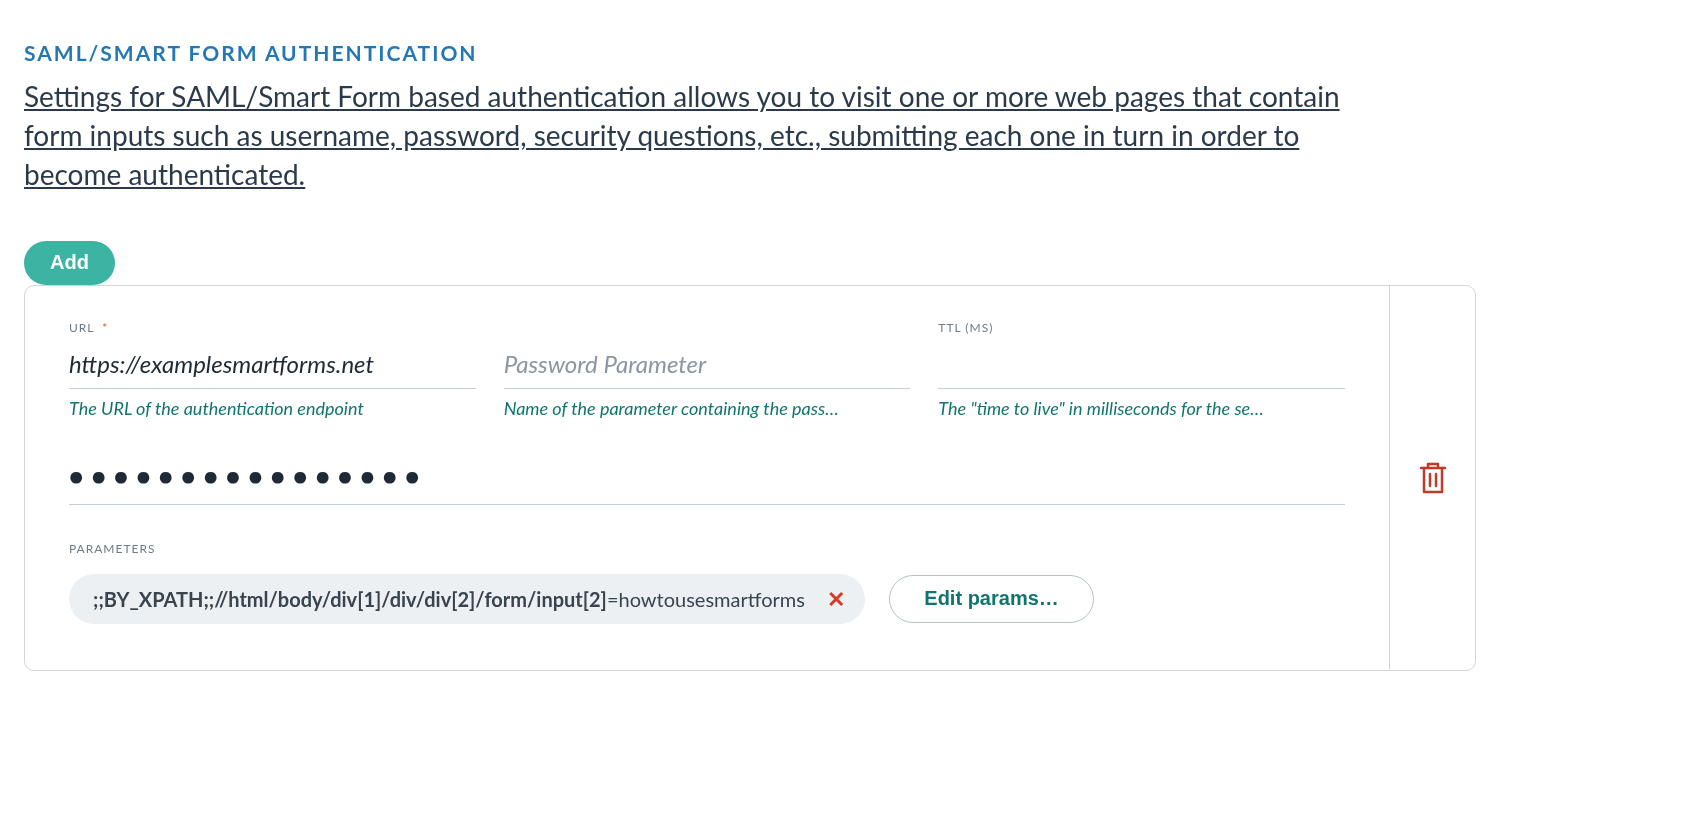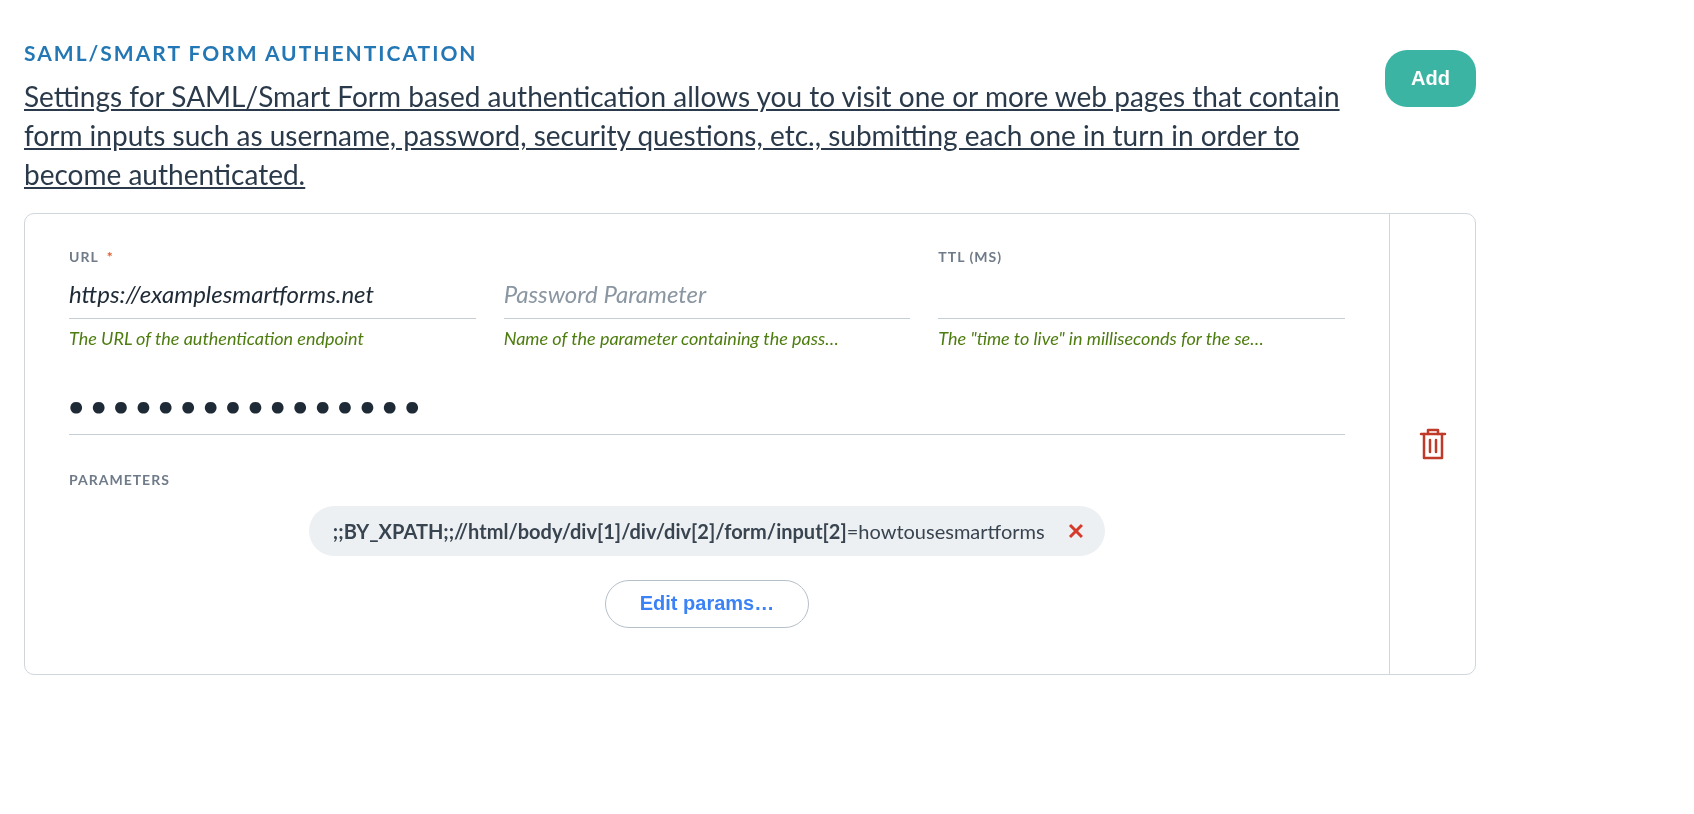--- a/index.html
+++ b/index.html
@@ -11,20 +11,21 @@
     color: #2b3a4a;
   }
   .page {
     padding: 22px 24px;
     width: 1500px;
   }
   .header-row {
     display: flex;
     align-items: flex-start;
     justify-content: space-between;
+    flex-direction: column;
   }
   .header-text {
     flex: 1;
     padding-right: 20px;
   }
   .section-title {
     font-size: 21px;
     font-weight: 700;
     letter-spacing: 2px;
     color: #2377b5;
@@ -37,21 +38,21 @@
     margin: 12px 0 18px 0;
     max-width: 1360px;
     text-decoration: underline;
   }
   .add-btn {
     margin-top: 28px;
     background: #3cb4a4;
     color: #fff;
     border: none;
     border-radius: 22px;
-    height: 57px;
+    height: 44px;
     padding: 0 26px;
     font-size: 20px;
     font-weight: 600;
     cursor: pointer;
   }
   .card {
     border: 1px solid #cfd6dc;
     border-radius: 10px;
     display: flex;
     align-items: stretch;
@@ -70,65 +71,64 @@
   }
   .trash-icon svg { display: block; }
 
   .row3 {
     display: grid;
     grid-template-columns: 1fr 1fr 1fr;
     gap: 28px;
   }
   .field { margin-bottom: 36px; }
   .field-label {
-    font-size: 14px;
+    font-size: 12px;
     letter-spacing: 1px;
     color: #6f7b88;
     margin-bottom: 8px;
-    font-weight: 700;
+    font-weight: 400;
   }
   .field-label .req { color: #e05a2a; margin-left: 4px; }
   .field-input {
     width: 100%;
     border: none;
     border-bottom: 1px solid #c6ced5;
     background: transparent;
     font-size: 24px;
     padding: 6px 0 10px 0;
     color: #1e2a36;
     outline: none;
     font-family: inherit;
     font-style: italic;
   }
   .field-input::placeholder { color: #8a96a2; }
   .field-hint {
     font-size: 18px;
     font-style: italic;
-    color: #4d7c0f;
+    color: #0f766e;
     margin-top: 8px;
     white-space: nowrap;
     overflow: hidden;
     text-overflow: ellipsis;
   }
   .field-hint.full { white-space: normal; }
 
   .password-display {
     font-size: 24px;
     letter-spacing: 8px;
     color: #1e2a36;
     border-bottom: 1px solid #c6ced5;
     padding: 6px 0 14px 0;
   }
 
   .params-row {
     display: flex;
     align-items: center;
     gap: 24px;
     margin-top: 18px;
-    flex-direction: column;
   }
   .chip {
     display: flex;
     align-items: center;
     background: #edf0f2;
     border-radius: 26px;
     padding: 0 20px 0 24px;
     height: 50px;
     max-width: 900px;
   }
@@ -144,21 +144,21 @@
     margin-left: 22px;
     color: #d63a2a;
     font-size: 22px;
     font-weight: 700;
     cursor: pointer;
     line-height: 1;
   }
   .edit-params {
     background: #fff;
     border: 1px solid #b6c0c9;
-    color: #3b82f6;
+    color: #0f766e;
     border-radius: 24px;
     height: 48px;
     padding: 0 34px;
     font-size: 20px;
     font-weight: 600;
     cursor: pointer;
   }
 </style>
 </head>
 <body>

